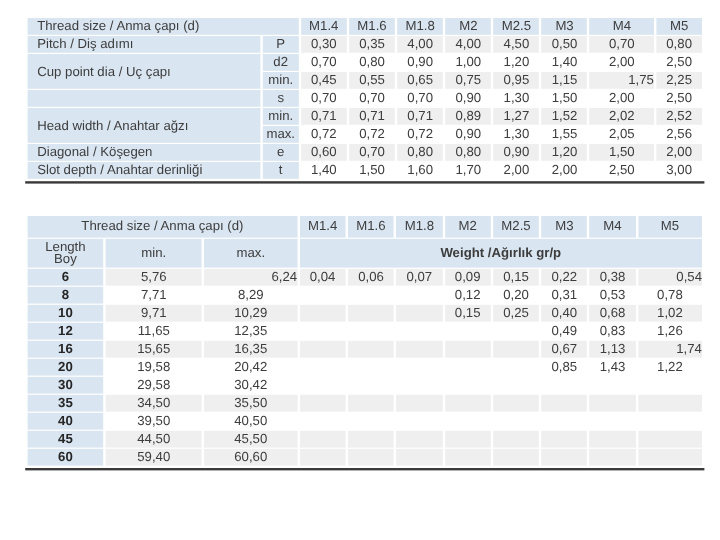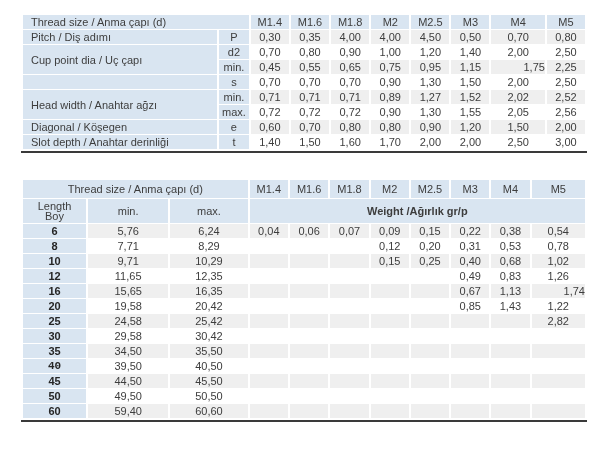--- a/index.html
+++ b/index.html
@@ -173,29 +173,29 @@
                 <div>Boy</div>
               </div>
             </td>
             <td class="blue sub" style="width: 82px;">min.</td>
             <td class="blue sub" style="width: 79px;">max.</td>
             <td class="blue weight-hdr" colspan="8">Weight /Ağırlık gr/p</td>
           </tr>
           <tr>
             <td class="blue len-cell" style="width: 64px;">6</td>
             <td class="grey num" style="width: 82px;">5,76</td>
-            <td class="grey num" style="width: 79px;">6,24</td>
+            <td class="grey num" style="width: 79px; text-align: right;">6,24</td>
             <td class="grey num" style="width: 39px;">0,04</td>
             <td class="grey num" style="width: 39px;">0,06</td>
             <td class="grey num" style="width: 39px;">0,07</td>
             <td class="grey num" style="width: 39px;">0,09</td>
             <td class="grey num" style="width: 39px;">0,15</td>
             <td class="grey num" style="width: 39px;">0,22</td>
             <td class="grey num" style="width: 39px;">0,38</td>
-            <td class="grey num" style="width: 39px;">0,54</td>
+            <td class="grey num" style="width: 39px; text-align: right;">0,54</td>
           </tr>
           <tr>
             <td class="blue len-cell" style="width: 64px;">8</td>
             <td class="plain num" style="width: 82px;">7,71</td>
             <td class="plain num" style="width: 79px;">8,29</td>
             <td class="plain num" style="width: 39px;"></td>
             <td class="plain num" style="width: 39px;"></td>
             <td class="plain num" style="width: 39px;"></td>
             <td class="plain num" style="width: 39px;">0,12</td>
             <td class="plain num" style="width: 39px;">0,20</td>
@@ -249,33 +249,20 @@
             <td class="plain num" style="width: 39px;"></td>
             <td class="plain num" style="width: 39px;"></td>
             <td class="plain num" style="width: 39px;"></td>
             <td class="plain num" style="width: 39px;"></td>
             <td class="plain num" style="width: 39px;"></td>
             <td class="plain num" style="width: 39px;">0,85</td>
             <td class="plain num" style="width: 39px;">1,43</td>
             <td class="plain num" style="width: 39px;">1,22</td>
           </tr>
           <tr>
-            <td class="blue len-cell" style="width: 64px;">25</td>
-            <td class="grey num" style="width: 82px;">24,58</td>
-            <td class="grey num" style="width: 79px;">25,42</td>
-            <td class="grey num" style="width: 39px;"></td>
-            <td class="grey num" style="width: 39px;"></td>
-            <td class="grey num" style="width: 39px;"></td>
-            <td class="grey num" style="width: 39px;"></td>
-            <td class="grey num" style="width: 39px;"></td>
-            <td class="grey num" style="width: 39px;"></td>
-            <td class="grey num" style="width: 39px;"></td>
-            <td class="grey num" style="width: 39px;">2,82</td>
-          </tr>
-          <tr>
             <td class="blue len-cell" style="width: 64px;">30</td>
             <td class="plain num" style="width: 82px;">29,58</td>
             <td class="plain num" style="width: 79px;">30,42</td>
             <td class="plain num" style="width: 39px;"></td>
             <td class="plain num" style="width: 39px;"></td>
             <td class="plain num" style="width: 39px;"></td>
             <td class="plain num" style="width: 39px;"></td>
             <td class="plain num" style="width: 39px;"></td>
             <td class="plain num" style="width: 39px;"></td>
             <td class="plain num" style="width: 39px;"></td>
@@ -288,21 +275,21 @@
             <td class="grey num" style="width: 39px;"></td>
             <td class="grey num" style="width: 39px;"></td>
             <td class="grey num" style="width: 39px;"></td>
             <td class="grey num" style="width: 39px;"></td>
             <td class="grey num" style="width: 39px;"></td>
             <td class="grey num" style="width: 39px;"></td>
             <td class="grey num" style="width: 39px;"></td>
             <td class="grey num" style="width: 39px;"></td>
           </tr>
           <tr>
-            <td class="blue len-cell" style="width: 64px; font-family: Liberation Mono, monospace;">40</td>
+            <td class="blue len-cell" style="width: 64px;">40</td>
             <td class="plain num" style="width: 82px;">39,50</td>
             <td class="plain num" style="width: 79px;">40,50</td>
             <td class="plain num" style="width: 39px;"></td>
             <td class="plain num" style="width: 39px;"></td>
             <td class="plain num" style="width: 39px;"></td>
             <td class="plain num" style="width: 39px;"></td>
             <td class="plain num" style="width: 39px;"></td>
             <td class="plain num" style="width: 39px;"></td>
             <td class="plain num" style="width: 39px;"></td>
             <td class="plain num" style="width: 39px;"></td>
@@ -314,33 +301,20 @@
             <td class="grey num" style="width: 39px;"></td>
             <td class="grey num" style="width: 39px;"></td>
             <td class="grey num" style="width: 39px;"></td>
             <td class="grey num" style="width: 39px;"></td>
             <td class="grey num" style="width: 39px;"></td>
             <td class="grey num" style="width: 39px;"></td>
             <td class="grey num" style="width: 39px;"></td>
             <td class="grey num" style="width: 39px;"></td>
           </tr>
           <tr>
-            <td class="blue len-cell" style="width: 64px;">50</td>
-            <td class="plain num" style="width: 82px;">49,50</td>
-            <td class="plain num" style="width: 79px;">50,50</td>
-            <td class="plain num" style="width: 39px;"></td>
-            <td class="plain num" style="width: 39px;"></td>
-            <td class="plain num" style="width: 39px;"></td>
-            <td class="plain num" style="width: 39px;"></td>
-            <td class="plain num" style="width: 39px;"></td>
-            <td class="plain num" style="width: 39px;"></td>
-            <td class="plain num" style="width: 39px;"></td>
-            <td class="plain num" style="width: 39px;"></td>
-          </tr>
-          <tr>
             <td class="blue len-cell" style="width: 64px;">60</td>
             <td class="grey num" style="width: 82px;">59,40</td>
             <td class="grey num" style="width: 79px;">60,60</td>
             <td class="grey num" style="width: 39px;"></td>
             <td class="grey num" style="width: 39px;"></td>
             <td class="grey num" style="width: 39px;"></td>
             <td class="grey num" style="width: 39px;"></td>
             <td class="grey num" style="width: 39px;"></td>
             <td class="grey num" style="width: 39px;"></td>
             <td class="grey num" style="width: 39px;"></td>

